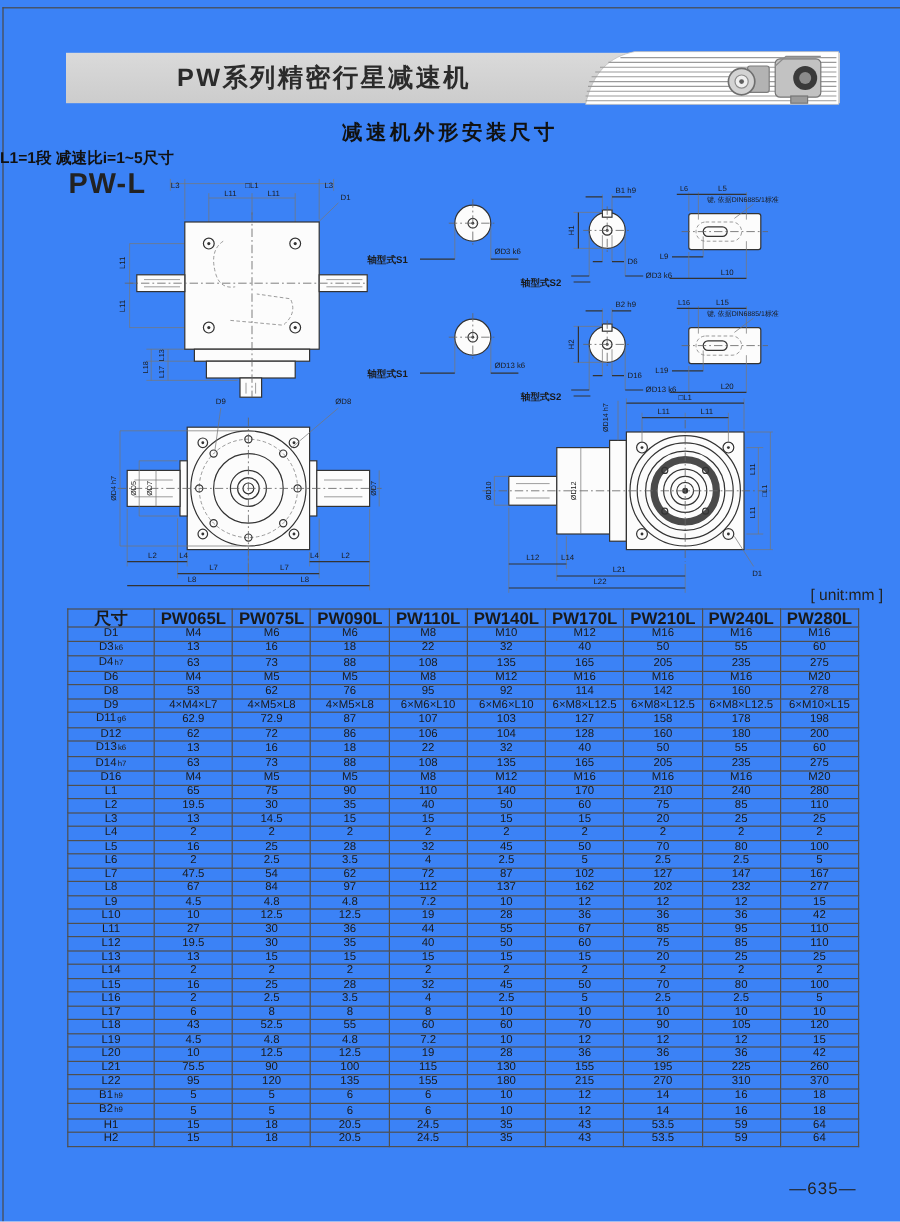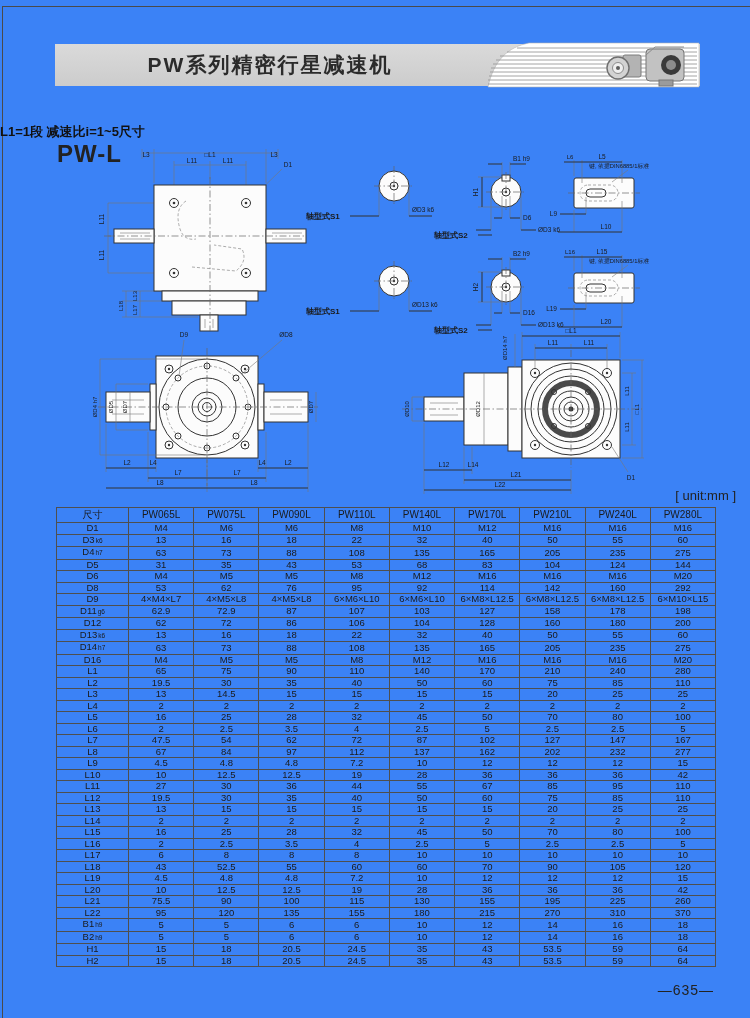--- a/index.html
+++ b/index.html
@@ -35,21 +35,21 @@
   .dash{stroke:#666;stroke-width:0.7;fill:none;stroke-dasharray:7 2.5 1.5 2.5;}
   .hid{stroke:#888;stroke-width:0.7;fill:none;stroke-dasharray:3 2;}
   .fillw{fill:#fcfcfc;}
 
   .unit-label{position:absolute;top:488px;left:0;right:36px;text-align:right;font-size:13px;color:#222;}
 
   .tbl-wrap{position:absolute;top:507px;left:56px;width:660px;}
   table{border-collapse:collapse;width:100%;table-layout:fixed;}
   th,td{border:1px solid #4f4f4f;text-align:center;padding:0;font-size:9.5px;
         height:10.5px;line-height:10.5px;font-weight:normal;white-space:nowrap;overflow:hidden;}
-  thead th{font-weight:normal;font-size:10px;height:14px;line-height:14px;}
+  thead th{font-weight:bold;font-size:14px;height:14px;line-height:14px;}
   col.c0{width:72px;}
   .sub{font-size:6.5px;margin-left:1px;}
   .page-number{position:absolute;right:58px;bottom:20px;font-size:14px;letter-spacing:1px;color:#222;}
 </style>
 </head>
 <body>
 
 <div class="page">
   <div class="frame top"></div>
   <div class="frame left"></div>
@@ -79,20 +79,21 @@
         <rect x="161" y="7" width="38" height="32" rx="4" fill="#c2c2c2" stroke="#767676"></rect>
         <path d="M161 13 L170 5 L199 5" fill="none" stroke="#8a8a8a"></path>
         <circle cx="186" cy="23" r="10" fill="#3a3a3a"></circle>
         <circle cx="186" cy="23" r="5" fill="#8c8c8c"></circle>
         <rect x="174" y="38" width="14" height="6" fill="#9b9b9b" stroke="#767676"></rect>
       </g>
     </svg>
   </div>
 
   <div class="model-label">PW-L</div>
+  <div class="section-title">减速机外形安装尺寸</div>
   <div class="section-subtitle">L1=1段 减速比i=1~5尺寸</div>
 
   <svg class="drawing" style="left:96px;top:149px;" width="215" height="184" viewBox="0 0 215 184">
     <g class="thin">
       <line x1="46" y1="4" x2="182" y2="4"></line>
         <line x1="46" y1="0" x2="46" y2="10"></line>
         <line x1="58" y1="0" x2="58" y2="34"></line>
       <line x1="170" y1="0" x2="170" y2="34"></line>
         <line x1="182" y1="0" x2="182" y2="10"></line>
       <line x1="78" y1="16" x2="150" y2="16"></line>
@@ -500,32 +501,20 @@
             <td>73</td>
             <td>88</td>
             <td>108</td>
             <td>135</td>
             <td>165</td>
             <td>205</td>
             <td>235</td>
             <td>275</td>
           </tr>
           <tr>
-            <th><span>D5</span></th>
-            <td>31</td>
-            <td>35</td>
-            <td>43</td>
-            <td>53</td>
-            <td>68</td>
-            <td>83</td>
-            <td>104</td>
-            <td>124</td>
-            <td>144</td>
-          </tr>
-          <tr>
             <th><span>D6</span></th>
             <td>M4</td>
             <td>M5</td>
             <td>M5</td>
             <td>M8</td>
             <td>M12</td>
             <td>M16</td>
             <td>M16</td>
             <td>M16</td>
             <td>M20</td>
@@ -533,21 +522,21 @@
           <tr>
             <th><span>D8</span></th>
             <td>53</td>
             <td>62</td>
             <td>76</td>
             <td>95</td>
             <td>92</td>
             <td>114</td>
             <td>142</td>
             <td>160</td>
-            <td>292</td>
+            <td>278</td>
           </tr>
           <tr>
             <th><span>D9</span></th>
             <td>4×M4×L7</td>
             <td>4×M5×L8</td>
             <td>4×M5×L8</td>
             <td>6×M6×L10</td>
             <td>6×M6×L10</td>
             <td>6×M8×L12.5</td>
             <td>6×M8×L12.5</td>

